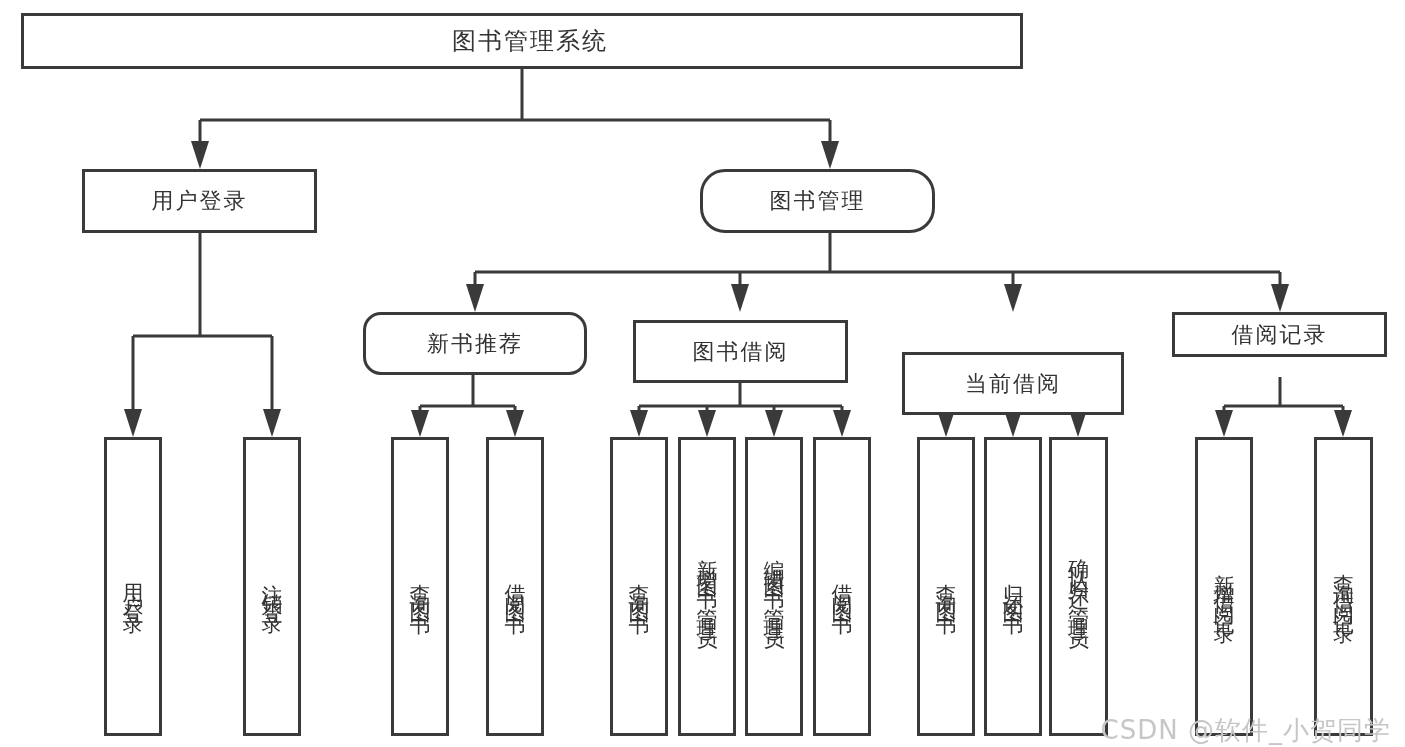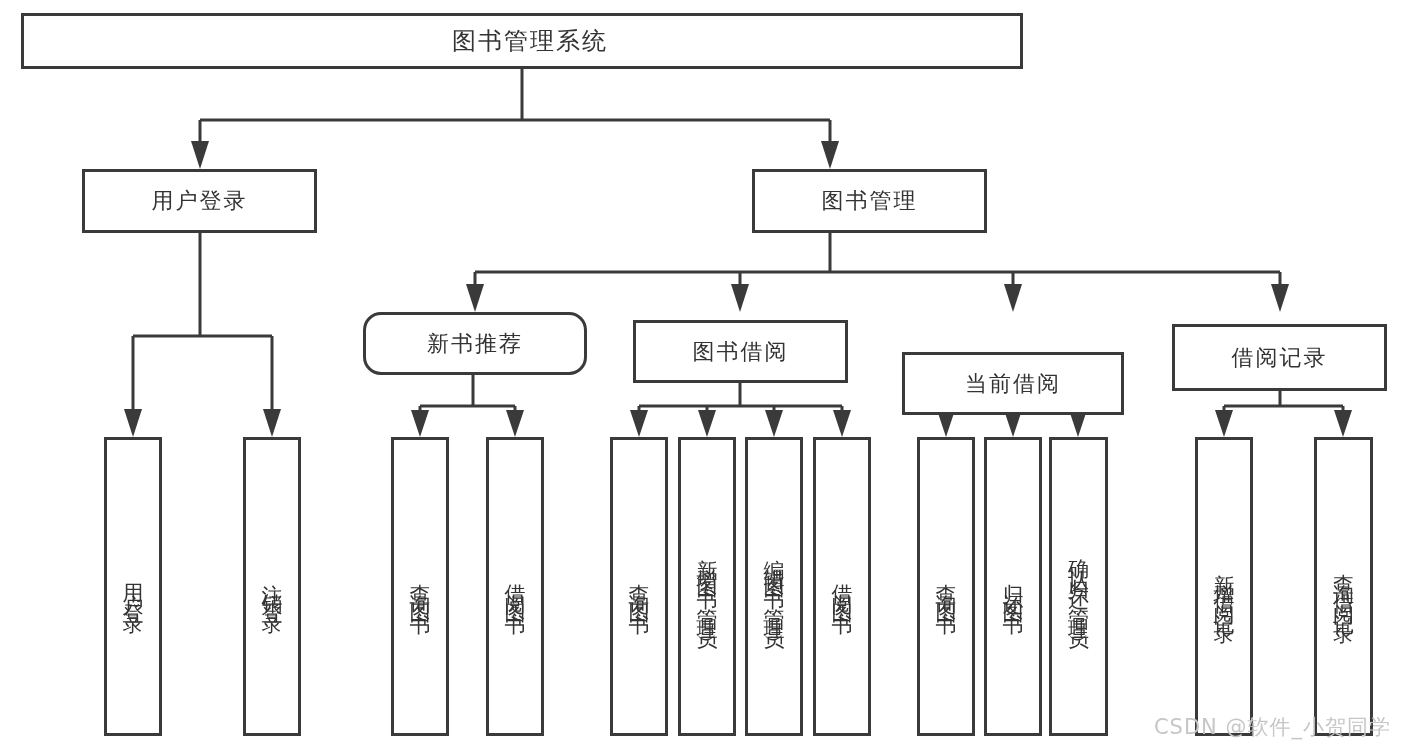--- a/index.html
+++ b/index.html
@@ -34,21 +34,21 @@
     writing-mode: vertical-rl;
     text-orientation: mixed;
     font-size: 21px;
     letter-spacing: 10px;
     white-space: nowrap;
   }
   .watermark {
     position: absolute;
     top: 713px;
     right: 14px;
-    font-size: 21px;
+    font-size: 26px;
     color: #c6c6c6;
     letter-spacing: 1px;
     pointer-events: none;
   }
 </style>
 </head>
 <body>
 
 <div class="stage">
 
@@ -91,26 +91,26 @@
       <polygon points="1013,437 1004,410 1022,410"></polygon>
       <polygon points="1078,437 1069,410 1087,410"></polygon>
       <polygon points="1224,437 1215,410 1233,410"></polygon>
       <polygon points="1343,437 1334,410 1352,410"></polygon>
     </g>
   </svg>
 
   <div class="box root-box" style="left:21px; top:13px; width:1002px; height:56px;">图书管理系统</div>
 
   <div class="box h-box" style="left:82px; top:169px; width:235px; height:64px;">用户登录</div>
-  <div class="box h-box" style="left:752px; top:169px; width:235px; height:64px;">图书管理</div>
+  <div class="box h-box" style="left:700px; top:169px; width:235px; height:64px;border-radius:25px;">图书管理</div>
 
   <div class="box h-box" style="left:363px; top:312px; width:224px; height:63px;border-radius:18px;">新书推荐</div>
   <div class="box h-box" style="left:633px; top:320px; width:215px; height:63px;">图书借阅</div>
   <div class="box h-box" style="left:902px; top:312px; width:222px; height:63px;margin-top:40px;">当前借阅</div>
-  <div class="box h-box" style="left:1172px; top:324px; width:215px; height:67px;">借阅记录</div>
+  <div class="box h-box" style="left:1172px; top:312px; width:215px; height:45px;">借阅记录</div>
 
   <div class="box v-box" style="left:104px; top:437px; width:58px; height:299px;">用户登录</div>
   <div class="box v-box" style="left:243px; top:437px; width:58px; height:299px;">注销登录</div>
 
   <div class="box v-box" style="left:391px; top:437px; width:58px; height:299px;">查询图书</div>
   <div class="box v-box" style="left:486px; top:437px; width:58px; height:299px;">借阅图书</div>
 
   <div class="box v-box" style="left:610px; top:437px; width:58px; height:299px;">查询图书</div>
   <div class="box v-box" style="left:678px; top:437px; width:58px; height:299px;">新增图书（管理员）</div>
   <div class="box v-box" style="left:745px; top:437px; width:58px; height:299px;">编辑图书（管理员）</div>

